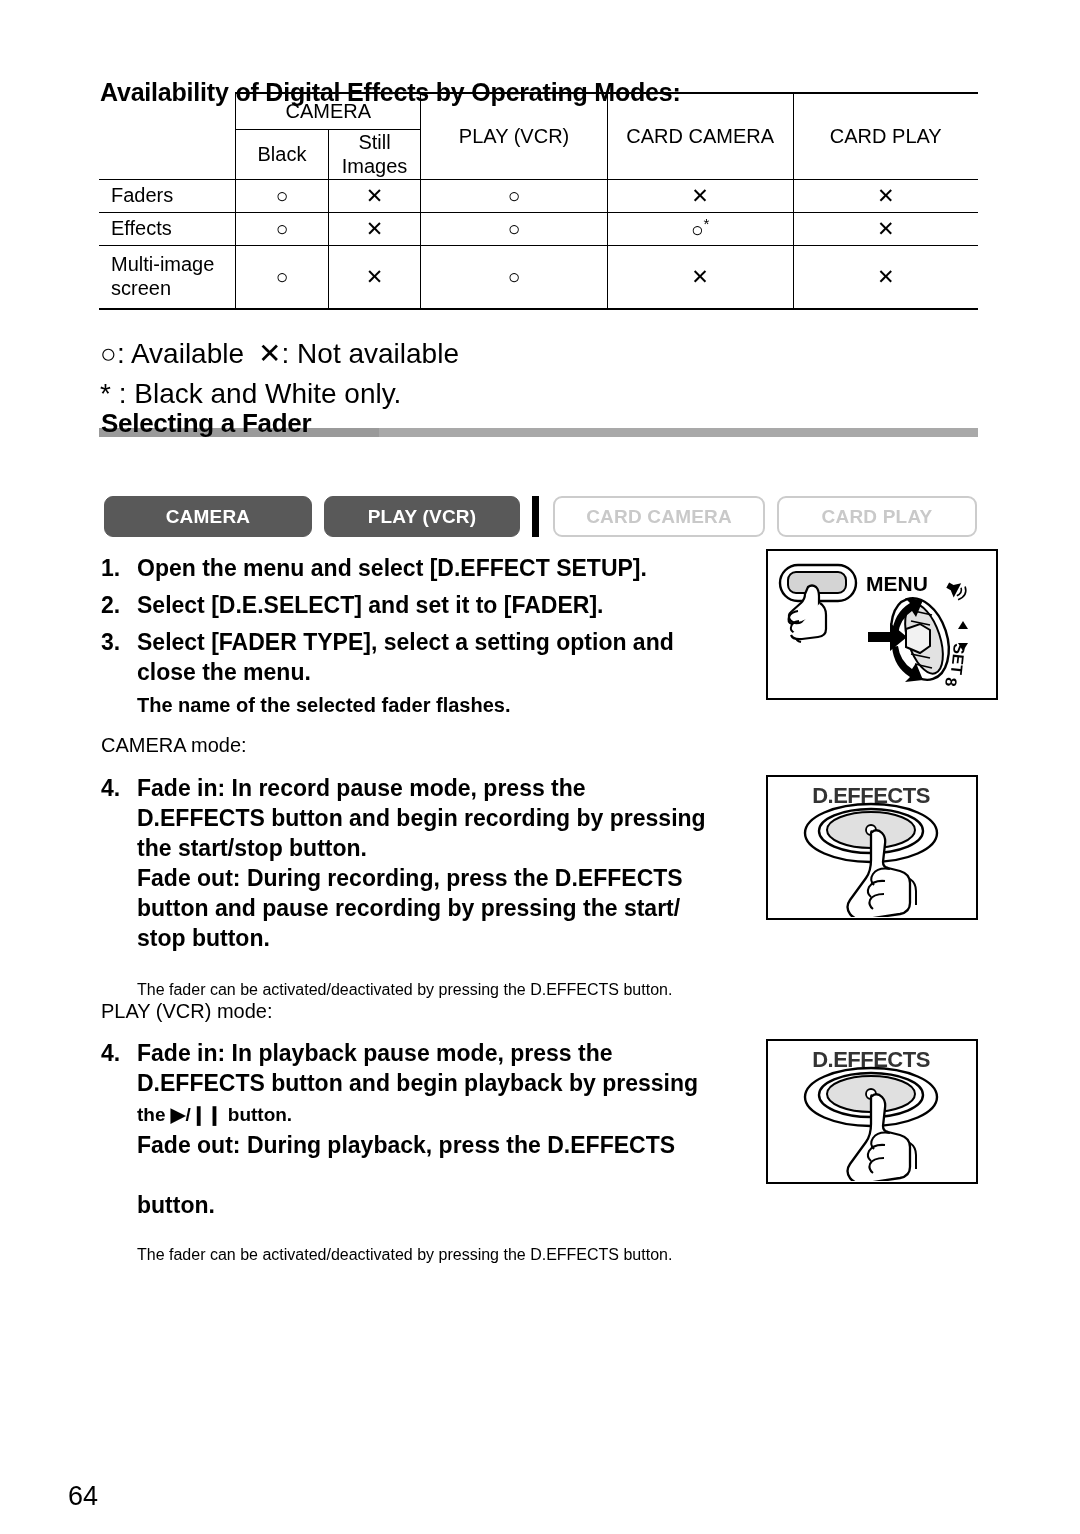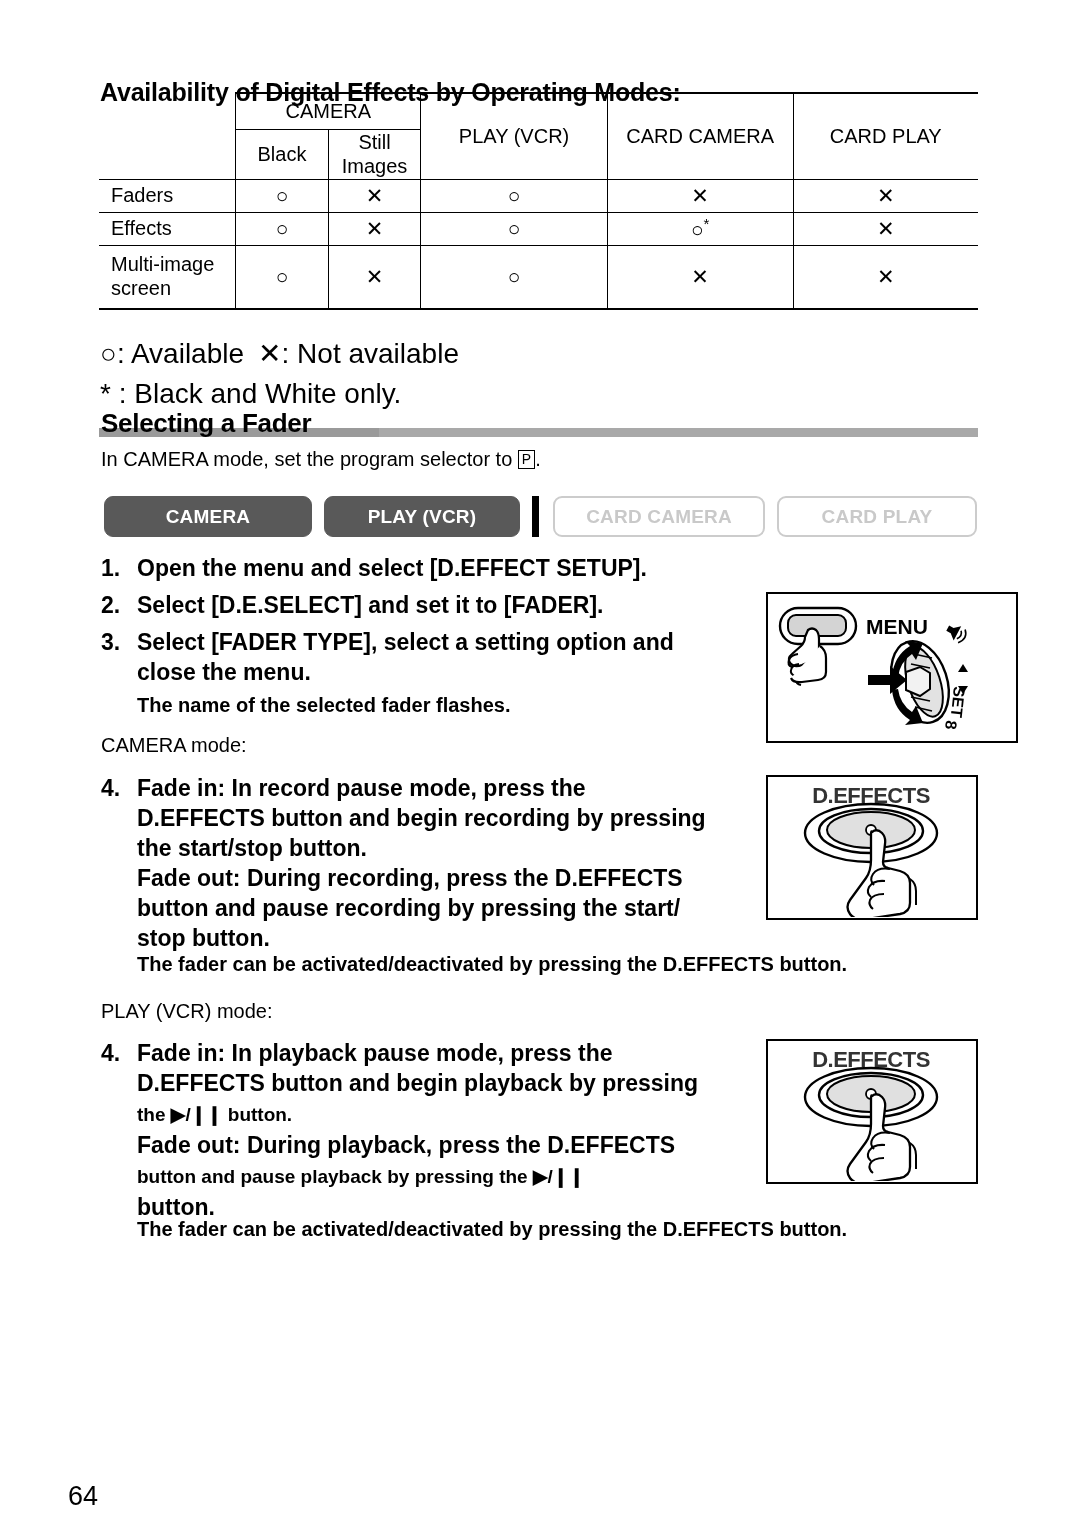--- a/index.html
+++ b/index.html
@@ -186,22 +186,23 @@
     line-height: 28px;
     margin-left: 36px;
   }
   .modelabel {
     position: absolute;
     font-size: 20px;
     font-weight: normal;
   }
   .note {
     position: absolute;
-    font-size: 20px;
-    font-weight: bold;
+    font-size: 16px;
+    font-weight: normal;
+    margin-top: 28px;
   }
   .glyph-play {
     font-size: 19px;
     letter-spacing: 0;
   }
 
   
   .illus {
     position: absolute;
     border: 2.5px solid #000;
@@ -274,21 +275,20 @@
     </tr>
   </tbody>
     </table>
 
   <div class="legend"><span>○</span><span>: Available</span><span class="gap"></span><span>✕</span><span>: Not available</span>
 <span>* : Black and White only.</span></div>
 
   <div class="h-rule"></div>
   <div class="section-heading">Selecting a Fader</div>
 
-  <div class="intro-line"><span>In CAMERA mode, set the program selector to </span><span class="p-badge">P</span><span>.</span></div>
 
   <div class="mode-row">
     <div class="mode-badge on" style="width:208px;">CAMERA</div>
     <div class="badge-gap"></div>
     <div class="mode-badge on" style="width:196px;">PLAY (VCR)</div>
     <div class="mode-sep"></div>
     <div class="mode-badge off" style="width:212px;">CARD CAMERA</div>
     <div class="badge-gap"></div>
     <div class="mode-badge off" style="width:200px;">CARD PLAY</div>
   </div>
@@ -305,21 +305,21 @@
     <div class="step" style="margin-top:7px;">
       <div class="step-num">3.</div>
       <div class="step-text">
         <span>Select [FADER TYPE], select a setting option and</span><br>
         <span>close the menu.</span>
       </div>
     </div>
     <div class="substep" style="margin-top:4px;">The name of the selected fader flashes.</div>
   </div>
 
-  <div class="illus" style="left:766px; top:592px; width:252px; height:151px;">
+  <div class="illus" style="left:766px; top:549px; width:232px; height:151px;">
     <svg width="207" height="146" viewBox="0 0 207 146">
 
       <rect x="12" y="14" width="76" height="36" rx="18" ry="18" fill="#ffffff" stroke="#000" stroke-width="2.4"></rect>
       <rect x="20" y="21" width="58" height="21" rx="8" ry="8" fill="#d4d4d4" stroke="#000" stroke-width="2"></rect>
 
       <path d="M40 36 q4 -3 8 0 q3 3 3 9 l0 13 q0 6 -5 8 l-12 5 q-8 3 -12 -2 q-3 -5 2 -9 l9 -8 q4 -4 4 -9 z" fill="#ffffff" stroke="#000" stroke-width="2.2" stroke-linejoin="round"></path>
       <path d="M30 60 q-7 1 -9 6 q-2 5 3 7" fill="none" stroke="#000" stroke-width="2"></path>
       <path d="M31 70 q-7 1 -8 6 q-1 4 4 6" fill="none" stroke="#000" stroke-width="2"></path>
       <path d="M34 80 q-6 2 -6 6 q0 4 5 5" fill="none" stroke="#000" stroke-width="2"></path>
       <path d="M52 52 q6 4 6 12 l0 14 q0 7 -8 8 l-16 2 q-9 1 -11 -4" fill="#ffffff" stroke="#000" stroke-width="2.2" stroke-linejoin="round"></path>
@@ -397,21 +397,21 @@
   <div class="modelabel" style="left:101px; top:1000px;">PLAY (VCR) mode:</div>
 
   <div class="steps" style="left:101px; top:1038px; width:665px;">
     <div class="step">
       <div class="step-num">4.</div>
       <div class="step-text">
         <span>Fade in: In playback pause mode, press the</span><br>
         <span>D.EFFECTS button and begin playback by pressing</span><br>
         <span class="glyph-play">the ▶/❙❙ button.</span><br>
         <span>Fade out: During playback, press the D.EFFECTS</span><br>
-        <span class="glyph-play">button and pause playback by pressing the ▶/❙❙</span><br>
+        <br>
         <span>button.</span>
       </div>
     </div>
   </div>
   <div class="note" style="left:137px; top:1218px;">The fader can be activated/deactivated by pressing the D.EFFECTS button.</div>
 
   <div class="illus" style="left:766px; top:1039px; width:212px; height:145px;">
     <svg width="207" height="140" viewBox="0 0 207 140">
       <text x="103" y="26" text-anchor="middle" font-family="'Liberation Sans', sans-serif" font-size="22" font-weight="bold" fill="#333" letter-spacing="-0.5">D.EFFECTS</text>
       <ellipse cx="103" cy="56" rx="66" ry="29" fill="#ffffff" stroke="#000" stroke-width="2.4"></ellipse>

